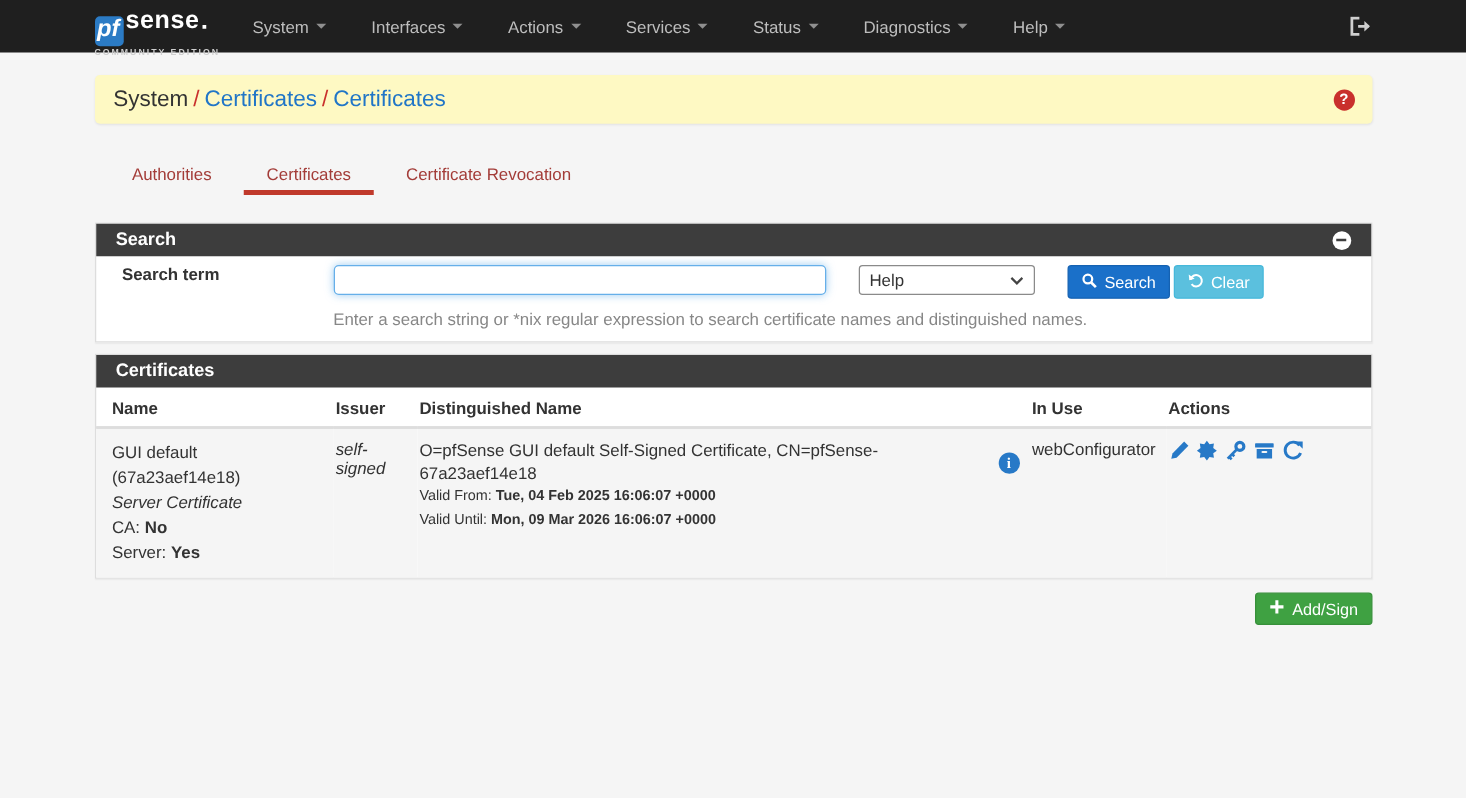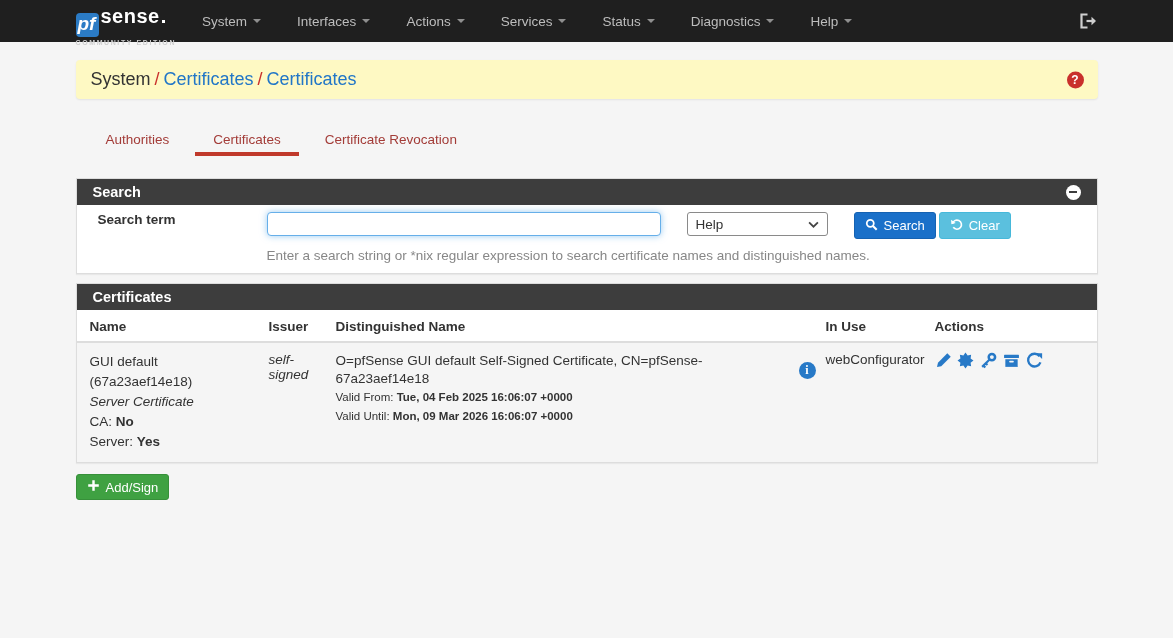--- a/index.html
+++ b/index.html
@@ -78,21 +78,21 @@
   .dn-line { display:flex; align-items:center; gap:14px; line-height:18px; }
   .info-badge { width:17px; height:17px; border-radius:50%; background:#2779c7; color:#fff;
                 font-family:"Liberation Serif", serif; font-weight:bold; font-size:12px;
                 display:inline-flex; align-items:center; justify-content:center; cursor:pointer; flex:0 0 auto; }
   .valid-line { font-size:11.5px; line-height:19px; }
   .valid-line:first-of-type { margin-top:7px; }
   .actions-cell { white-space:nowrap; }
   .action-icon { color:#2779c7; display:inline-flex; margin-right:2px; cursor:pointer; vertical-align:middle; }
 
   
-  .footer-row { margin-top:11px; display:flex; }
+  .footer-row { margin-top:11px; display:flex; justify-content:flex-end; }
   .btn-success { background:#3fa142; border-color:#37903a; height:26px; margin-left:0; }
 </style>
 </head>
 <body>
 
 <div class="navbar">
   <div class="container navbar-inner">
     <div class="brand">
       <div class="brand-top">
         <span class="pf-box">pf</span>

